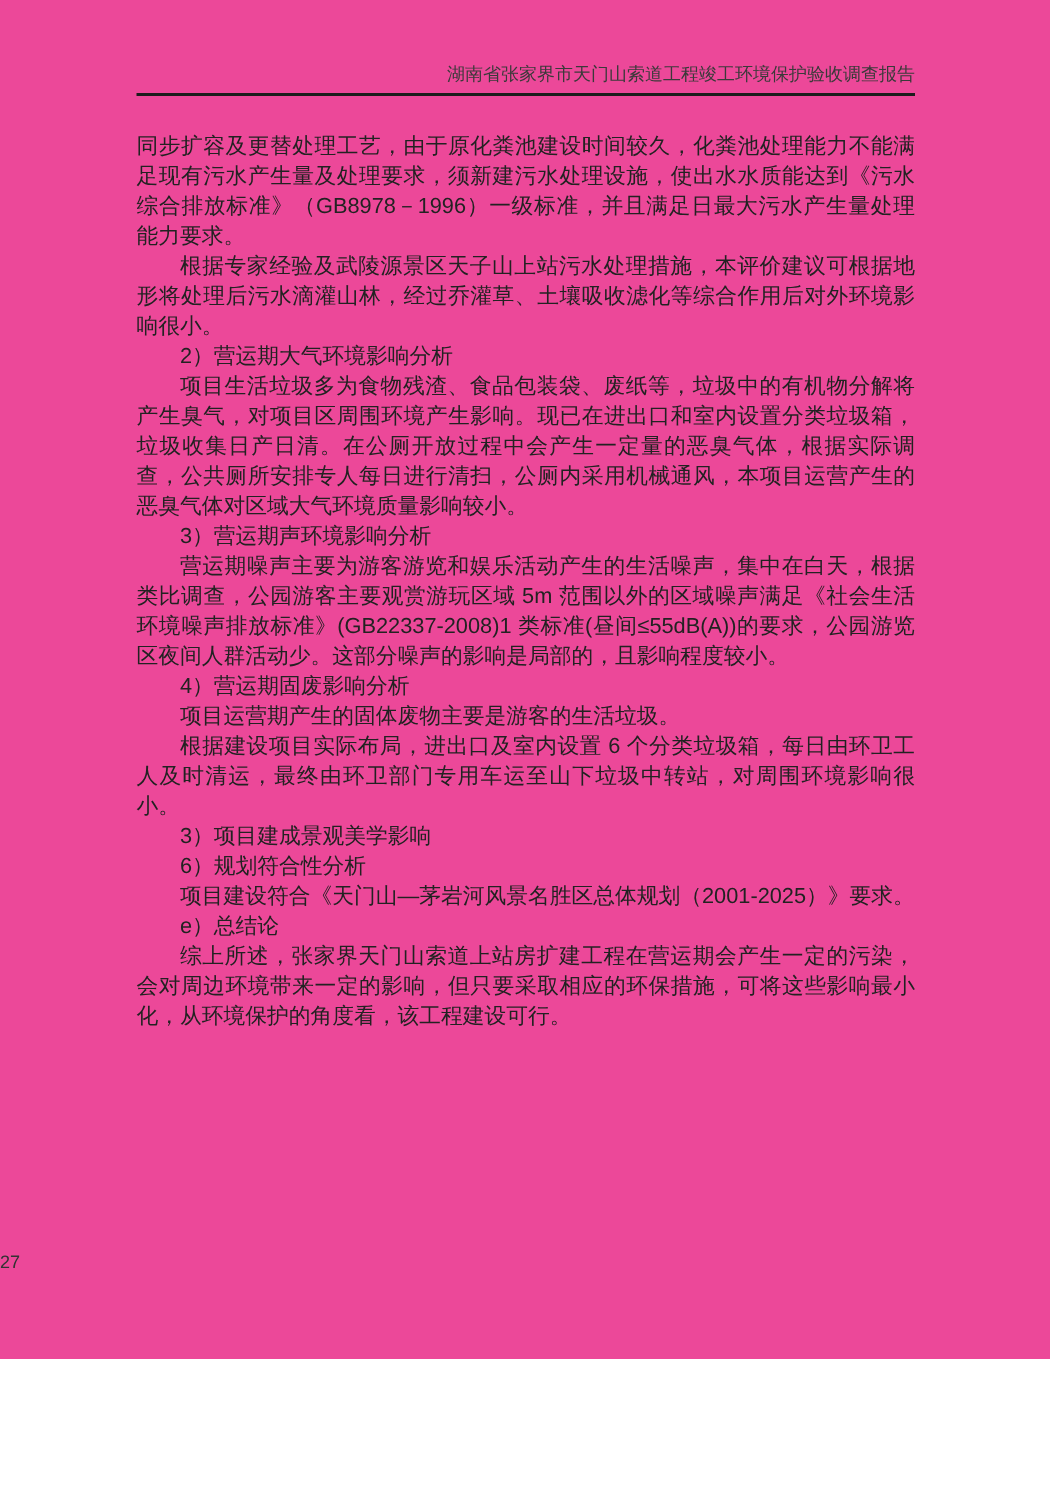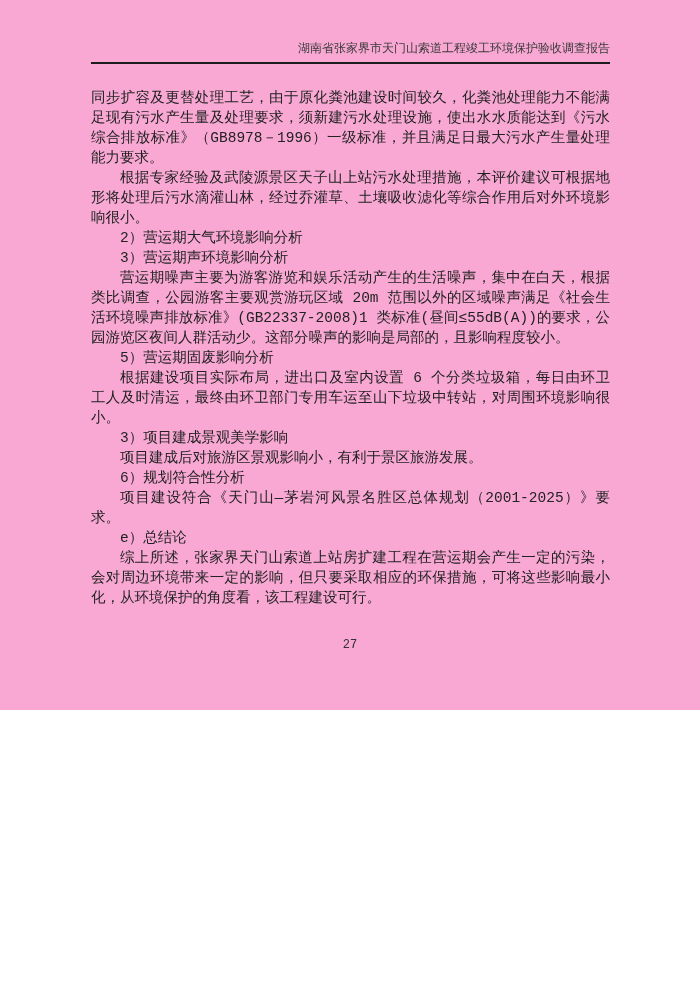--- a/index.html
+++ b/index.html
@@ -3,23 +3,23 @@
 <meta charset="utf-8">
 <style>
   html, body {
     margin: 0;
     padding: 0;
     background: #ffffff;
   }
   .page {
     position: relative;
     width: 700px;
-    height: 710px;
-    background: #f9a8d4;
-    font-family: Liberation Mono, monospace;
+    height: 906px;
+    background: #ec4899;
+    font-family: Liberation Sans, sans-serif;
     color: #262626;
     overflow: hidden;
     box-sizing: border-box;
   }
   .page-header {
     position: absolute;
     top: 42px;
     left: 91px;
     width: 519px;
     text-align: right;
@@ -45,42 +45,43 @@
     text-indent: 2em;
   }
   .page-body p.no-indent {
     text-indent: 0;
   }
   .page-footer {
     position: absolute;
     bottom: 58px;
     left: 0;
     width: 700px;
-    text-align: center;
+    text-align: left;
     font-size: 12px;
     color: #333333;
   }
 </style>
 </head>
 <body>
 
 <div class="page">
 
   <div class="page-header">湖南省张家界市天门山索道工程竣工环境保护验收调查报告</div>
 
   <div class="page-body">
     <p class="no-indent">同步扩容及更替处理工艺，由于原化粪池建设时间较久，化粪池处理能力不能满足现有污水产生量及处理要求，须新建污水处理设施，使出水水质能达到《污水综合排放标准》（GB8978－1996）一级标准，并且满足日最大污水产生量处理能力要求。</p>
     <p>根据专家经验及武陵源景区天子山上站污水处理措施，本评价建议可根据地形将处理后污水滴灌山林，经过乔灌草、土壤吸收滤化等综合作用后对外环境影响很小。</p>
     <p>2）营运期大气环境影响分析</p>
+    <p>项目生活垃圾多为食物残渣、食品包装袋、废纸等，垃圾中的有机物分解将产生臭气，对项目区周围环境产生影响。现已在进出口和室内设置分类垃圾箱，垃圾收集日产日清。在公厕开放过程中会产生一定量的恶臭气体，根据实际调查，公共厕所安排专人每日进行清扫，公厕内采用机械通风，本项目运营产生的恶臭气体对区域大气环境质量影响较小。</p>
     <p>3）营运期声环境影响分析</p>
-    <p>营运期噪声主要为游客游览和娱乐活动产生的生活噪声，集中在白天，根据类比调查，公园游客主要观赏游玩区域 20m 范围以外的区域噪声满足《社会生活环境噪声排放标准》(GB22337-2008)1 类标准(昼间≤55dB(A))的要求，公园游览区夜间人群活动少。这部分噪声的影响是局部的，且影响程度较小。</p>
-    <p>5）营运期固废影响分析</p>
+    <p>营运期噪声主要为游客游览和娱乐活动产生的生活噪声，集中在白天，根据类比调查，公园游客主要观赏游玩区域 5m 范围以外的区域噪声满足《社会生活环境噪声排放标准》(GB22337-2008)1 类标准(昼间≤55dB(A))的要求，公园游览区夜间人群活动少。这部分噪声的影响是局部的，且影响程度较小。</p>
+    <p>4）营运期固废影响分析</p>
+    <p>项目运营期产生的固体废物主要是游客的生活垃圾。</p>
     <p>根据建设项目实际布局，进出口及室内设置 6 个分类垃圾箱，每日由环卫工人及时清运，最终由环卫部门专用车运至山下垃圾中转站，对周围环境影响很小。</p>
     <p>3）项目建成景观美学影响</p>
-    <p>项目建成后对旅游区景观影响小，有利于景区旅游发展。</p>
     <p>6）规划符合性分析</p>
     <p>项目建设符合《天门山—茅岩河风景名胜区总体规划（2001-2025）》要求。</p>
     <p>e）总结论</p>
     <p>综上所述，张家界天门山索道上站房扩建工程在营运期会产生一定的污染，会对周边环境带来一定的影响，但只要采取相应的环保措施，可将这些影响最小化，从环境保护的角度看，该工程建设可行。</p>
   </div>
 
   <div class="page-footer">27</div>
 
 </div>
 

